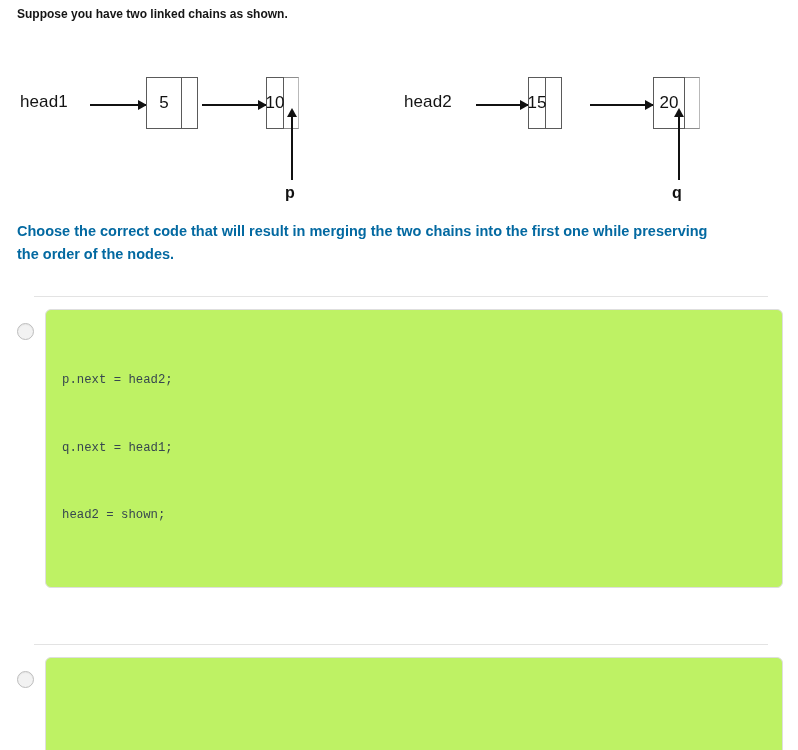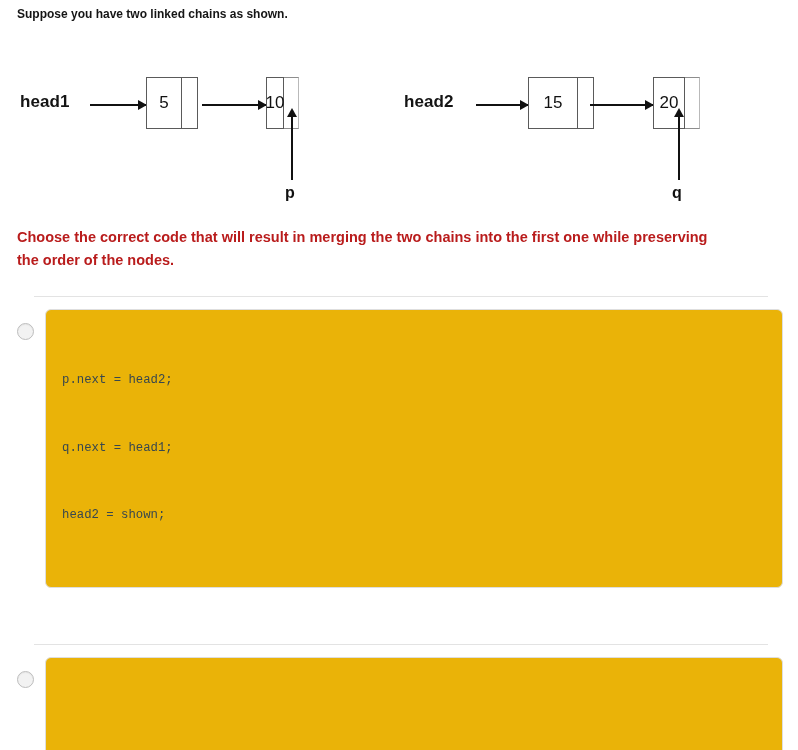--- a/index.html
+++ b/index.html
@@ -23,40 +23,40 @@
     top: 6px;
     width: 760px;
     font-size: 12px;
     font-weight: 600;
     line-height: 1.35;
     color: #151515;
   }
   .stem-bottom {
     position: absolute;
     left: 17px;
-    top: 226px;
+    top: 220px;
     width: 700px;
     font-size: 14.5px;
     font-weight: 600;
     line-height: 1.62;
-    color: #b91c1c;
+    color: #0369a1;
   }
 
   
   .diagram {
     position: absolute;
     left: 0;
     top: 34px;
     width: 798px;
     height: 180px;
   }
   .chain-label {
     position: absolute;
     font-size: 17px;
-    font-weight: 700;
+    font-weight: 400;
     color: #141414;
     letter-spacing: .1px;
     white-space: nowrap;
   }
   
   .node {
     position: absolute;
     display: flex;
     height: 52px;
     box-sizing: border-box;
@@ -152,21 +152,21 @@
     border-radius: 50%;
     border: 1px solid #bdbdbd;
     background: #f2f2f2;
     margin-top: 14px;
     margin-right: 11px;
     box-shadow: inset 0 1px 1px rgba(0,0,0,.05);
   }
   .code-block {
     flex: 1 1 auto;
     box-sizing: border-box;
-    background: #eab308;
+    background: #bef264;
     border: 1px solid #dedede;
     border-radius: 6px;
     padding: 14px 16px 15px 16px;
     font-family: "Liberation Mono", "DejaVu Sans Mono", monospace;
     font-size: 12.3px;
     line-height: 22.5px;
     color: #37474f;
     white-space: pre;
   }
   .code-line { display: block; }
@@ -195,21 +195,21 @@
   </div>
 
   <div class="varrow" style="left:291px; top:82px; height:64px;"></div>
   <div class="ptr-label" style="left:285px; top:150px;">p</div>
 
   <div class="chain-label" style="left:404px; top:58px;">head2</div>
 
   <div class="harrow" style="left:476px; top:70px; width:52px;"></div>
 
   <div class="node" style="left:528px; top:43px;">
-    <div class="data-cell" style="width:50px;">15</div>
+    <div class="data-cell" style="width:18px;">15</div>
     <div class="next-cell" style="width:16px;"></div>
   </div>
 
   <div class="harrow" style="left:590px; top:70px; width:63px;"></div>
 
   <div class="node faint-next" style="left:653px; top:43px;">
     <div class="data-cell" style="width:32px;">20</div>
     <div class="next-cell" style="width:15px;"></div>
   </div>
 

